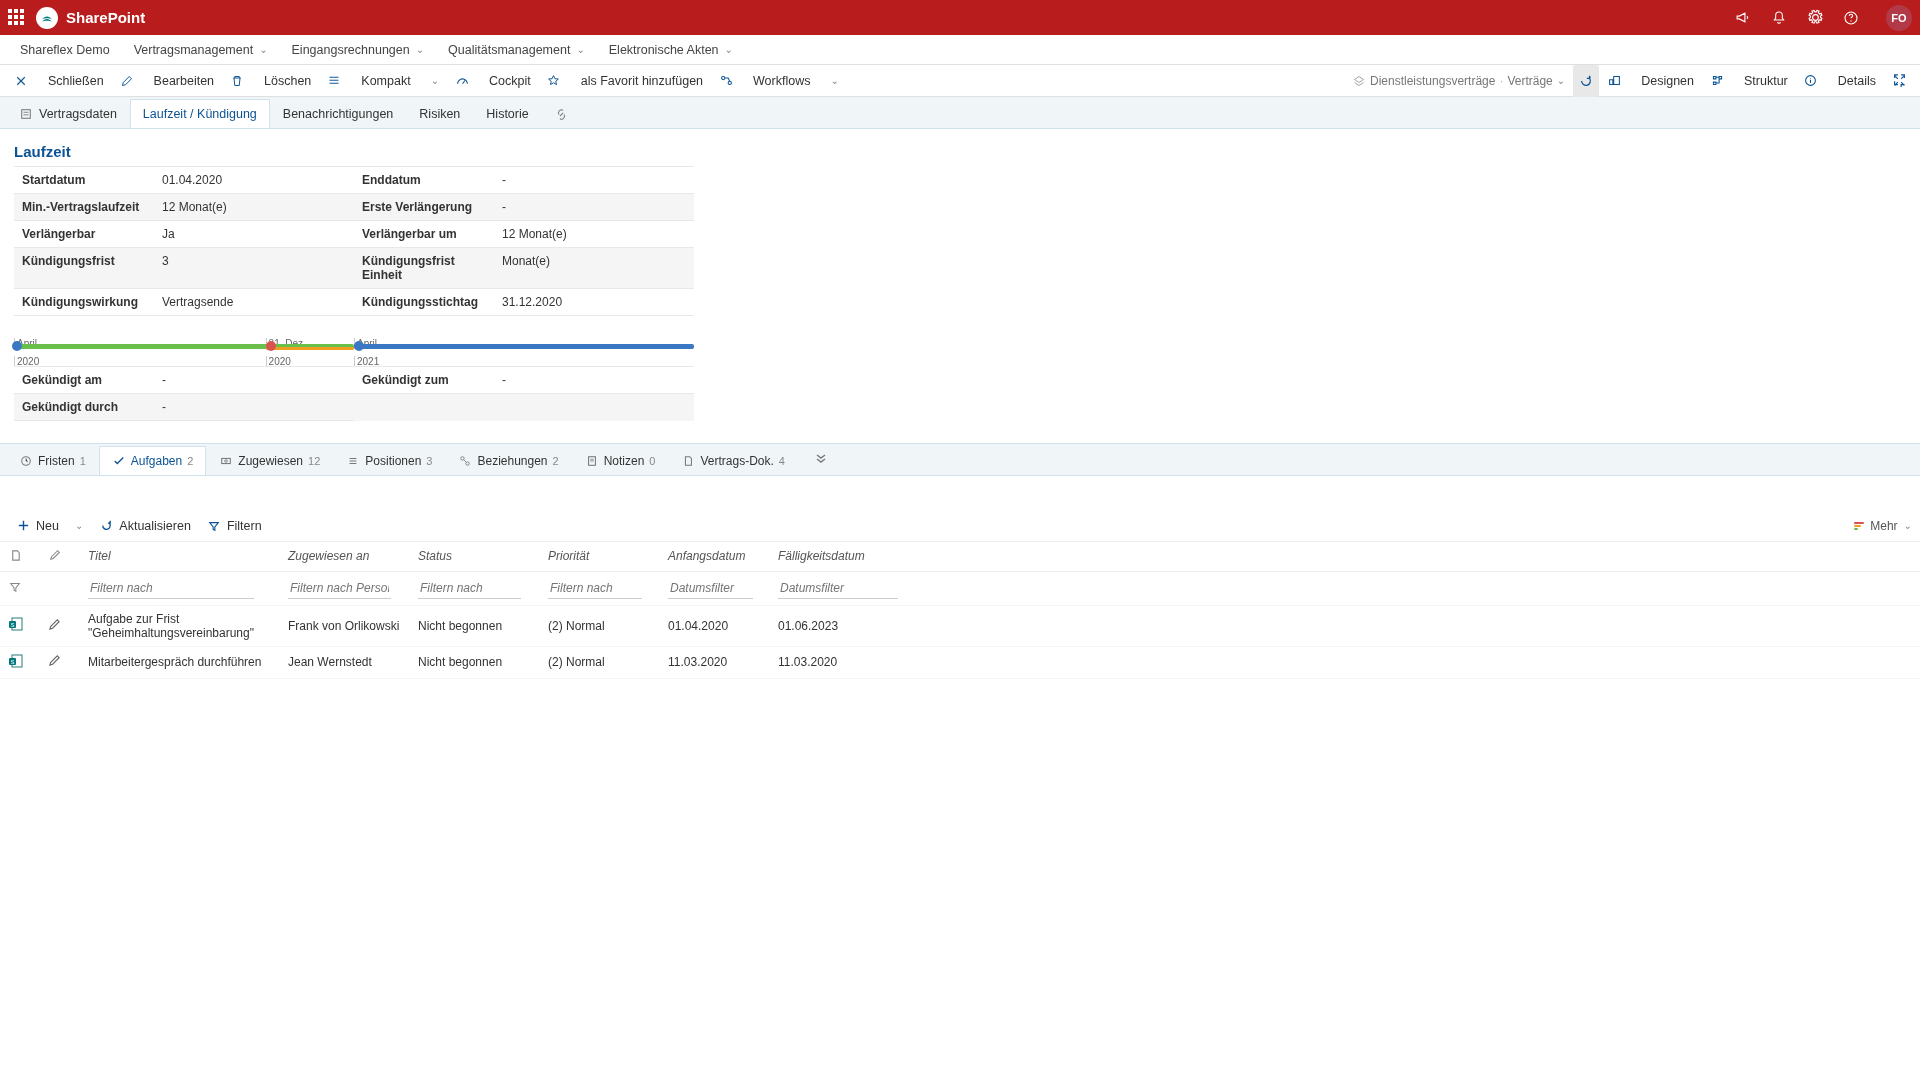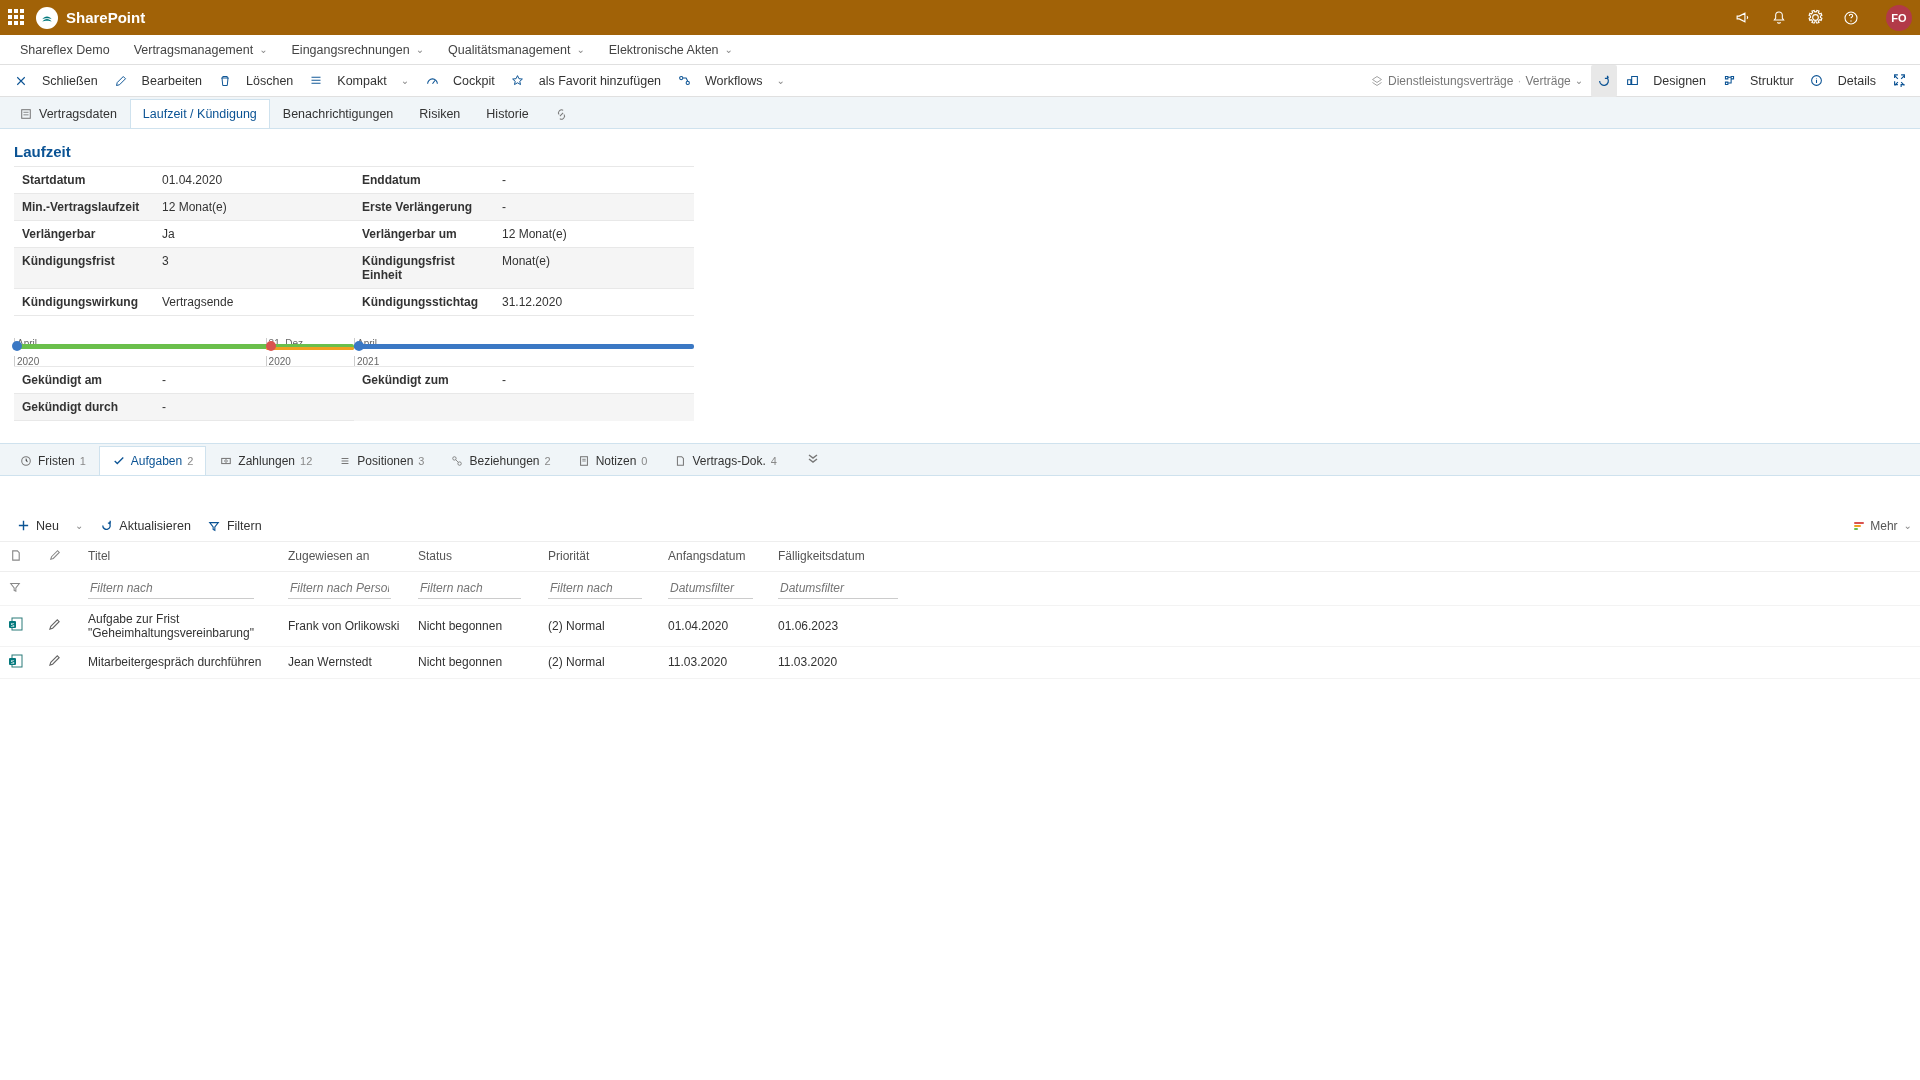--- a/index.html
+++ b/index.html
@@ -1,37 +1,37 @@
 <!DOCTYPE html>
 <html><head>
 <meta charset="utf-8">
 <style>
   * { box-sizing: border-box; margin: 0; padding: 0; }
   body { font-family: "Segoe UI", Arial, sans-serif; font-size: 13px; color: #333; background: #fff; }
   
   
-  .top-header { background: #a16207; height: 35px; display: flex; align-items: center; color: #fff; padding: 0 8px; }
+  .top-header { background: #b91c1c; height: 35px; display: flex; align-items: center; color: #fff; padding: 0 8px; }
   .waffle { width: 18px; height: 18px; display: grid; grid-template-columns: repeat(3, 4px); grid-template-rows: repeat(3, 4px); gap: 2px; margin-right: 10px; cursor: pointer; }
   .waffle span { background: #fff; width: 4px; height: 4px; }
   .logo { width: 22px; height: 22px; border-radius: 50%; background: #fff; margin-right: 8px; display:flex; align-items:center; justify-content:center; }
   .logo svg { width:14px; height:14px; }
   .brand { font-weight: 600; font-size: 15px; }
   .header-spacer { flex: 1; }
   .header-icons { display: flex; align-items: center; gap: 18px; }
   .header-icons .hicon { width:18px; height:18px; display:flex; align-items:center; justify-content:center; cursor:pointer; }
   .avatar { width: 26px; height: 26px; border-radius: 50%; background: #b23a48; color:#fff; display:flex; align-items:center; justify-content:center; font-size:11px; font-weight:600; margin-left:8px; cursor:pointer; }
   
   
   .breadcrumb-bar { height: 30px; border-bottom: 1px solid #e0e0e0; display: flex; align-items: center; padding: 0 10px; gap: 4px; font-size: 12.5px; color: #444; }
   .breadcrumb-bar .bc-item { padding: 0 10px; display:flex; align-items:center; gap:6px; cursor:pointer; height:30px; }
   .chevron { font-size:10px; color:#888; }
   
   
   .toolbar { height: 32px; border-bottom: 1px solid #e0e0e0; display: flex; align-items: center; padding: 0 6px; font-size: 12.5px; color: #333; }
-  .toolbar .tb-item { padding: 0 8px; display:flex; align-items:center; gap:14px; cursor:pointer; height:32px; }
+  .toolbar .tb-item { padding: 0 8px; display:flex; align-items:center; gap:20px; cursor:pointer; height:32px; }
   .toolbar .tb-spacer { flex:1; }
   .toolbar .breadcrumb-right { color:#777; font-size:12px; padding:0 8px; display:flex; align-items:center; gap:4px; }
   .toolbar .refresh-btn { background:#e8e8e8; padding:4px 6px; border-radius:2px; }
   .icn { width:14px; height:14px; display:inline-flex; align-items:center; justify-content:center; }
   
   
   .tabs-bar { background:#f0f5f8; border-bottom:1px solid #cfe2ee; display:flex; align-items:stretch; padding:0 6px; font-size:12.5px; color:#333; }
   .tabs-bar .tab { padding:7px 12px; display:flex; align-items:center; gap:6px; border:1px solid transparent; border-bottom:none; cursor:pointer; margin-top:2px; }
   .tabs-bar .tab.active { background:#fff; border-color:#cfe2ee; color:#0b5394; }
   
@@ -58,21 +58,21 @@
   
   .sub-toolbar { height:32px; display:flex; align-items:center; padding:0 8px; border-bottom:1px solid #eee; font-size:12.5px;margin-top:34px; }
   .sub-toolbar .sb-item { padding:0 8px; display:flex; align-items:center; gap:6px; cursor:pointer; }
   .sub-toolbar .sb-spacer { flex:1; }
   .mehr { color:#555; display:flex; align-items:center; gap:6px; font-size:12px; cursor:pointer;}
   .mehr .bars { display:flex; flex-direction:column; gap:1px; }
   .mehr .bars span{ display:block; height:2px; border-radius:1px; }
   
   
   table.grid { width:100%; border-collapse:collapse; font-size:12px; }
-  table.grid th { text-align:left; font-weight:400; color:#555; padding:6px 8px; border-bottom:1px solid #eee; }
+  table.grid th { text-align:left; font-weight:400; color:#555; padding:6px 8px; border-bottom:1px solid #eee;font-style:italic; }
   table.grid td { padding:6px 8px; border-bottom:1px solid #f3f3f3; vertical-align:middle; }
   .filter-input { border:none; border-bottom:1px solid #ccc; font-size:12px; font-style:italic; color:#999; width:90%; padding:3px 2px; background:transparent; }
   .doc-icon { width:16px; height:16px; display:inline-block; }
   .edit-icon { width:14px; height:14px; display:inline-flex; color:#666; cursor:pointer;}
   
   svg { display:block; }
 </style>
 </head>
 <body>
 
@@ -361,21 +361,21 @@
       <span>Aufgaben</span>
       <span class="ct">2</span>
     </div>
   <div class="tab">
       <span class="icn">
         <svg viewBox="0 0 14 14" width="12" height="12">
           <rect x="2" y="4" width="10" height="6" fill="none" stroke="#777" stroke-width="1.2"></rect>
           <circle cx="7" cy="7" r="1.5" fill="none" stroke="#777"></circle>
         </svg>
       </span>
-      <span>Zahlungen</span>
+      <span>Zugewiesen</span>
       <span class="ct">12</span>
     </div>
   <div class="tab">
       <span class="icn">
         <svg viewBox="0 0 14 14" width="12" height="12">
           <path stroke="#777" stroke-width="1.2" d="M3 4h8M3 7h8M3 10h8"></path>
         </svg>
       </span>
       <span>Positionen</span>
       <span class="ct">3</span>

